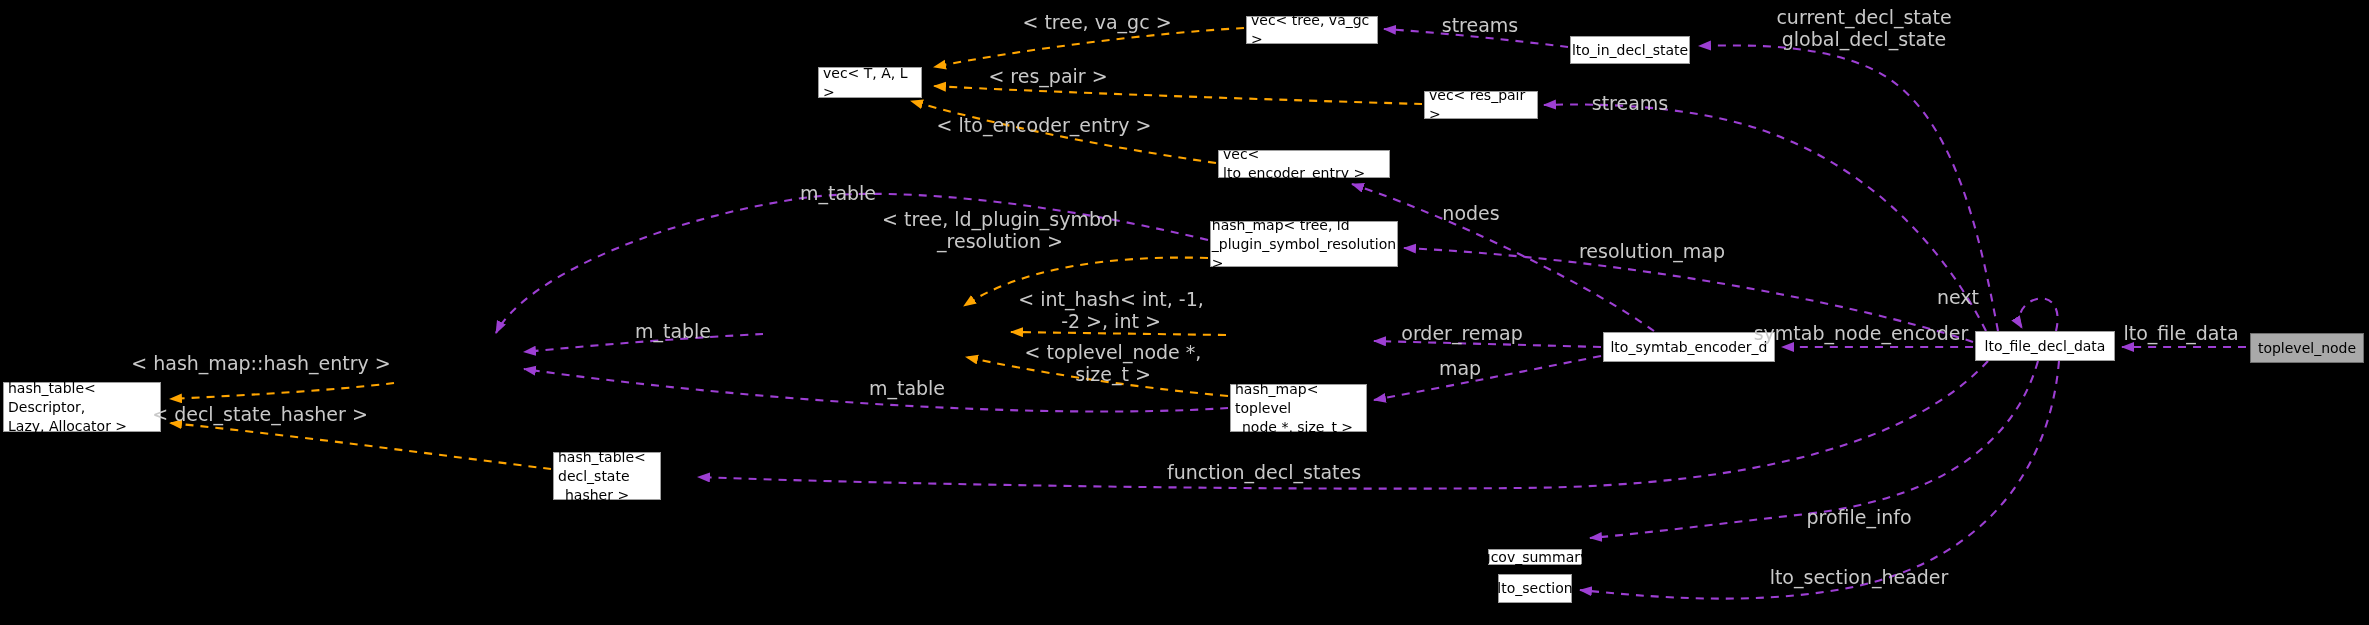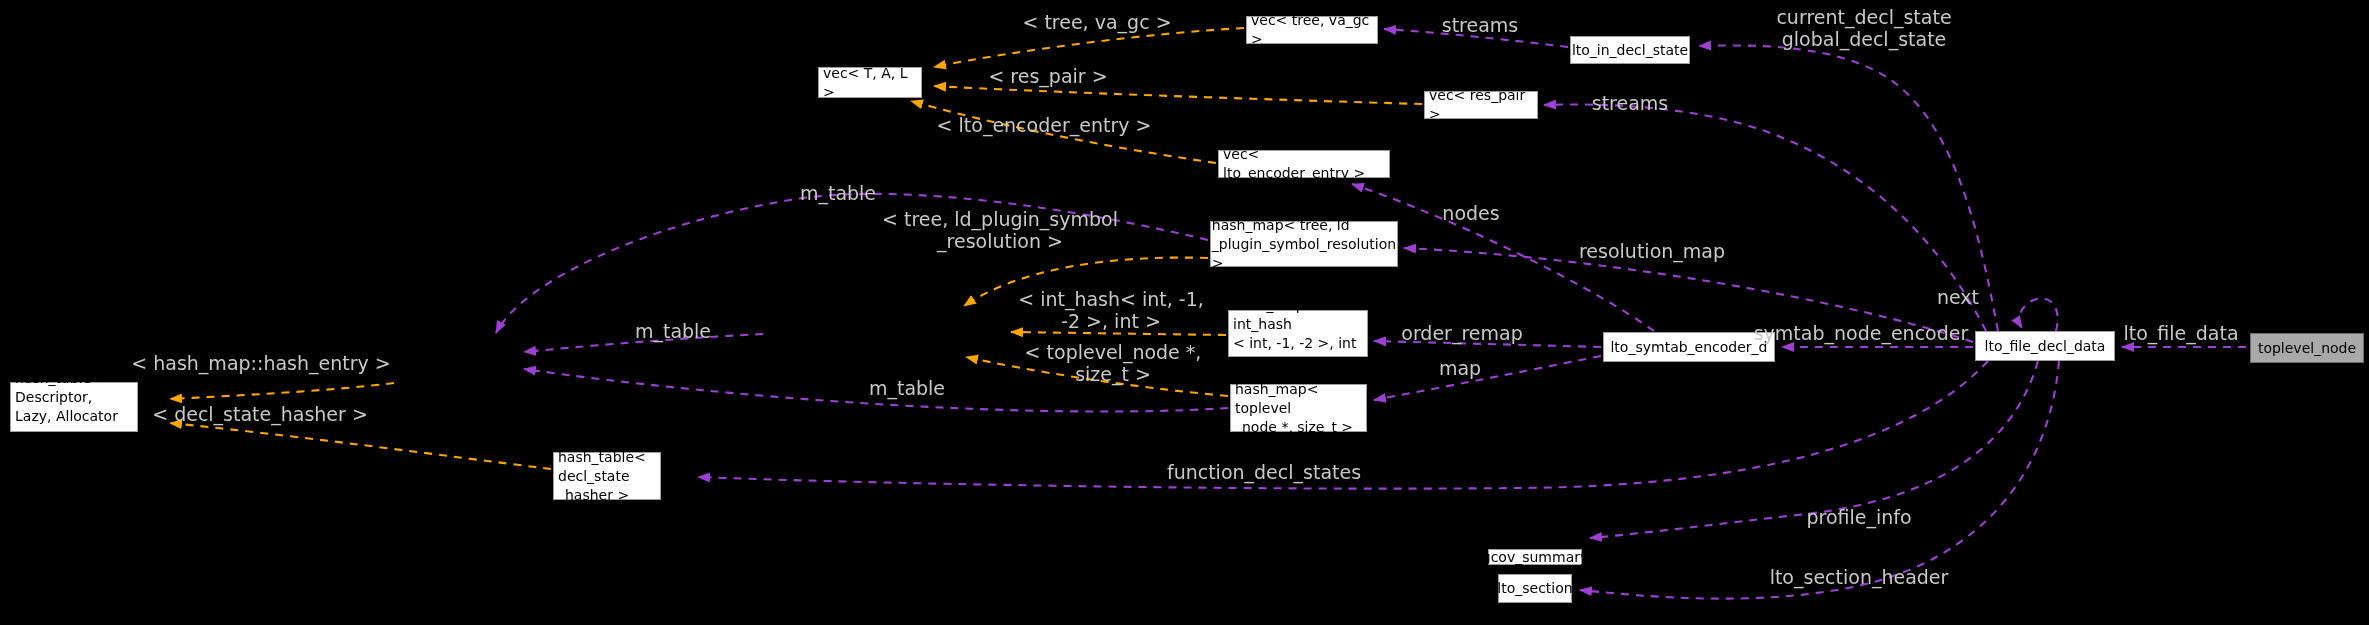--- a/index.html
+++ b/index.html
@@ -78,26 +78,24 @@
     <path class="edge template" d="M 551,469 C 438,455 300,436 170,423" marker-end="url(#ao)"></path>
   </svg>
 
   <div class="node" style="left:818px;top:67px;width:104px;height:31px">vec&lt; T, A, L &gt;</div>
   <div class="node" style="left:1246px;top:16px;width:132px;height:28px">vec&lt; tree, va_gc &gt;</div>
   <div class="node" style="left:1570px;top:36px;width:120px;height:28px">lto_in_decl_state</div>
   <div class="node" style="left:1424px;top:91px;width:114px;height:28px">vec&lt; res_pair &gt;</div>
   <div class="node" style="left:1218px;top:150px;width:172px;height:28px">vec&lt; lto_encoder_entry &gt;</div>
   <div class="node" style="left:1210px;top:221px;width:188px;height:46px">hash_map&lt; tree, ld
 _plugin_symbol_resolution &gt;</div>
-  <div class="node" style="left:1228px;top:310px;width:140px;height:47px">hash_map&lt; int_hash
-&lt; int, -1, -2 &gt;, int &gt;</div>
   <div class="node" style="left:1603px;top:332px;width:172px;height:30px">lto_symtab_encoder_d</div>
   <div class="node" style="left:1230px;top:384px;width:137px;height:48px">hash_map&lt; toplevel
 _node *, size_t &gt;</div>
-  <div class="node" style="left:10px;top:382px;width:128px;height:50px">hash_table&lt; Descriptor,
+  <div class="node" style="left:3px;top:382px;width:158px;height:50px">hash_table&lt; Descriptor,
 Lazy, Allocator &gt;</div>
   <div class="node" style="left:553px;top:452px;width:108px;height:48px">hash_table&lt; decl_state
 _hasher &gt;</div>
   <div class="node" style="left:1488px;top:549px;width:94px;height:16px">gcov_summary</div>
   <div class="node" style="left:1498px;top:574px;width:74px;height:29px">lto_section</div>
   <div class="node" style="left:1975px;top:331px;width:140px;height:30px">lto_file_decl_data</div>
   <div class="node focus" style="left:2250px;top:333px;width:114px;height:30px">toplevel_node</div>
 
   <div class="elabel" style="left:1480px;top:25px">streams</div>
   <div class="elabel" style="left:1864px;top:28px">current_decl_state

